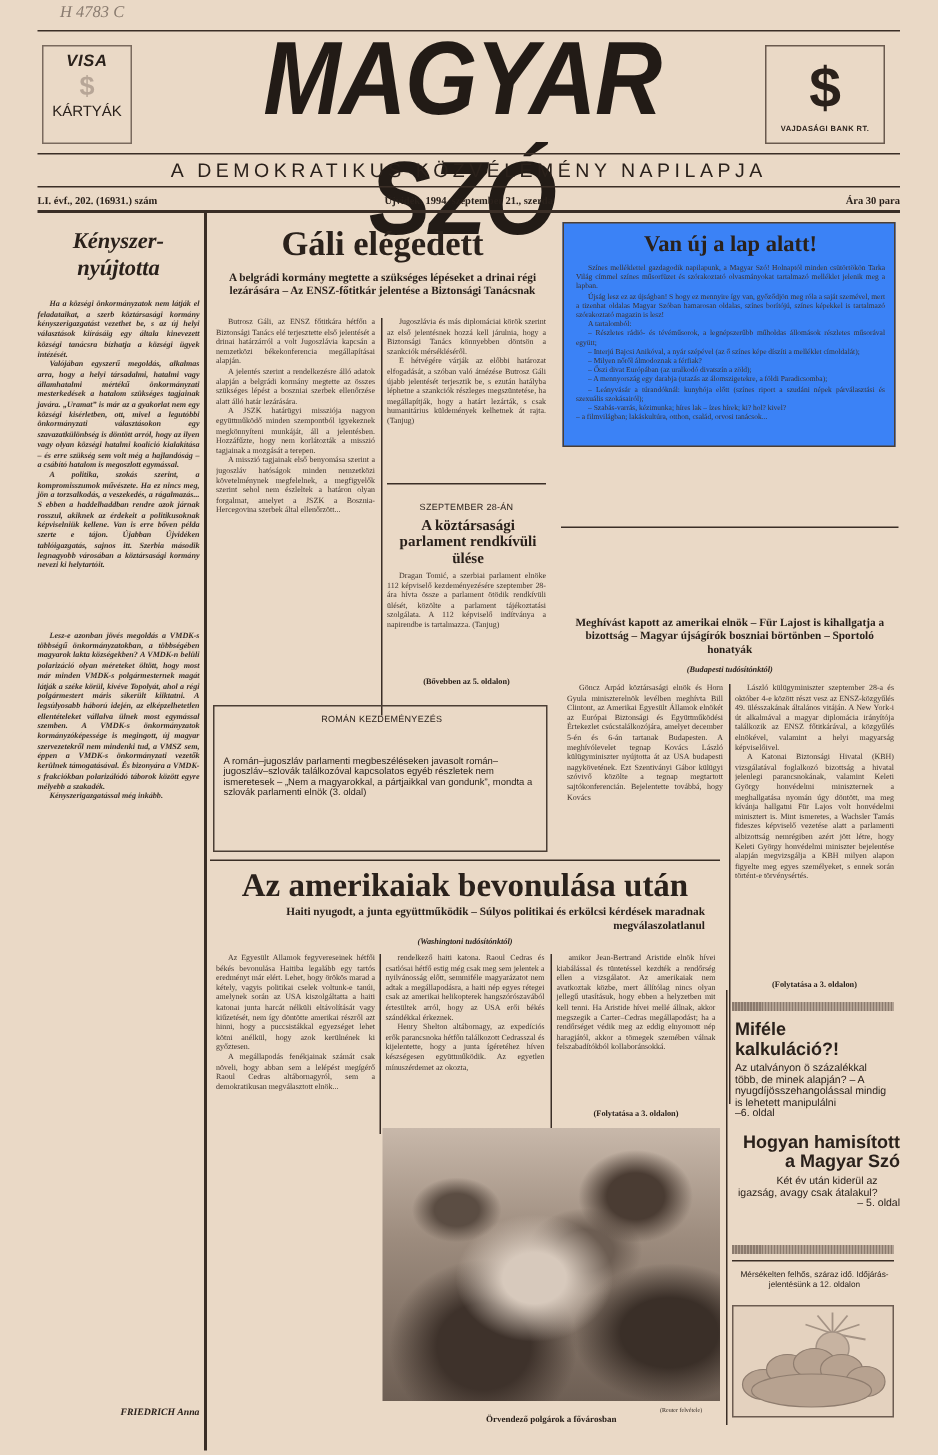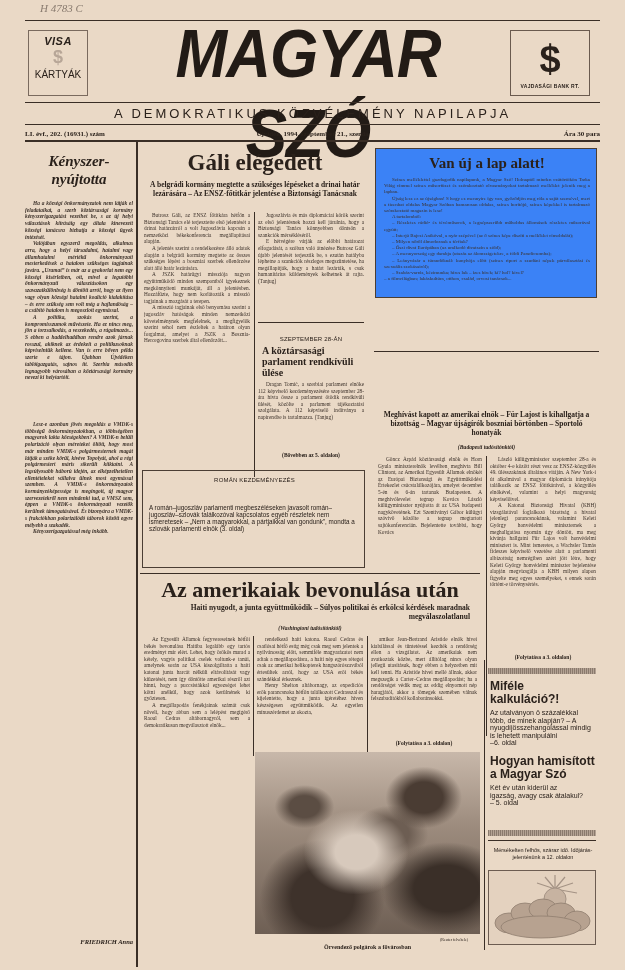--- a/index.html
+++ b/index.html
@@ -88,36 +88,36 @@
     <p>Valójában egyszerű megoldás, alkalmas arra, hogy a helyi társadalmi, hatalmi vagy államhatalmi mértékű önkormányzati mesterkedések a hatalom szükséges tagjainak javára. „Uramat” is már az a gyakorlat nem egy községi kisérletben, ott, mivel a legutóbbi önkormányzati választásokon egy szavazatkülönbség is döntött arról, hogy az ilyen vagy olyan községi hatalmi koalíció kialakítása – és erre szükség sem volt még a hajlandóság – a csábító hatalom is megoszlott egymással.</p>
     <p>A politika, szokás szerint, a kompromisszumok művészete. Ha ez nincs meg, jön a torzsalkodás, a veszekedés, a rágalmazás... S ebben a haddelhaddban rendre azok járnak rosszul, akiknek az érdekeit a politikusoknak képviselniük kellene. Van is erre bőven példa szerte e tájon. Újabban Újvidéken tablóigazgatás, sajnos itt. Szerbia második legnagyobb városában a köztársasági kormány nevezi ki helytartóit.</p>
     <p style="margin-top:40px;">Lesz-e azonban jövés megoldás a VMDK-s többségű önkormányzatokban, a többségében magyarok lakta községekben? A VMDK-n belüli polarizáció olyan méreteket öltött, hogy most már minden VMDK-s polgármesternek magát látják a széke körül, kivéve Topolyát, ahol a régi polgármestert máris síkerült kiiktatni. A legsúlyosabb háború idején, az elképzelhetetlen ellentételeket vállalva ülnek most egymással szemben. A VMDK-s önkormányzatok kormányzóképessége is megingott, új magyar szervezetekről nem mindenki tud, a VMSZ sem, éppen a VMDK-s önkormányzati vezetők kerülnek támogatásával. És bizonyára a VMDK-s frakciókban polarizálódó táborok között egyre mélyebb a szakadék.</p>
     <p>Kényszerigazgatással még inkább.</p>
   </div>
   <div class="abs" style="right:0;top:792px;font-style:italic;font-weight:bold;font-size:6.5px;">FRIEDRICH Anna</div>
 </div>
 <div class="rule" style="left:136px;top:142px;width:2px;height:825px;"></div>
 
 <div class="abs h-sans" style="left:140px;top:150px;width:230px;text-align:center;font-family:'Liberation Serif',serif;font-size:23px;">Gáli elégedett</div>
-<div class="abs" style="left:144px;top:180px;width:222px;text-align:center;font-weight:bold;font-size:7.5px;line-height:9px;">A belgrádi kormány megtette a szükséges lépéseket a drinai határ lezárására – Az ENSZ-főtitkár jelentése a Biztonsági Tanácsnak</div>
+<div class="abs" style="left:144px;top:180px;width:222px;text-align:center;font-weight:bold;font-size:7.5px;line-height:9px;">A belgrádi kormány megtette a szükséges lépéseket a drinai régi lezárására – Az ENSZ-főtitkár jelentése a Biztonsági Tanácsnak</div>
 <div class="abs body-text" style="left:144px;top:212px;width:106px;height:265px;overflow:hidden;">
   <p>Butrosz Gáli, az ENSZ főtitkára hétfőn a Biztonsági Tanács elé terjesztette első jelentését a drinai határzárról a volt Jugoszlávia kapcsán a nemzetközi békekonferencia megállapításai alapján.</p>
   <p>A jelentés szerint a rendelkezésre álló adatok alapján a belgrádi kormány megtette az összes szükséges lépést a boszniai szerbek ellenőrzése alatt álló határ lezárására.</p>
   <p>A JSZK határügyi missziója nagyon együttműködő minden szempontból igyekeznek megkönnyíteni munkáját, áll a jelentésben. Hozzáfűzte, hogy nem korlátozták a misszió tagjainak a mozgását a terepen.</p>
   <p>A misszió tagjainak első benyomása szerint a jugoszláv hatóságok minden nemzetközi követelménynek megfelelnek, a megfigyelők szerint sehol nem észleltek a határon olyan forgalmat, amelyet a JSZK a Bosznia-Hercegovina szerbek által ellenőrzött...</p>
 </div>
 <div class="rule" style="left:254px;top:212px;width:1px;height:265px;"></div>
 <div class="abs body-text" style="left:258px;top:212px;width:106px;height:100px;overflow:hidden;">
   <p>Jugoszlávia és más diplomáciai körök szerint az első jelentésnek hozzá kell járulnia, hogy a Biztonsági Tanács könnyebben döntsön a szankciók mérsékléséről.</p>
   <p>E hétvégére várják az előbbi határozat elfogadását, a szóban való átnézése Butrosz Gáli újabb jelentését terjesztik be, s ezután hatályba léphetne a szankciók részleges megszüntetése, ha megállapítják, hogy a határt lezárták, s csak humanitárius küldemények kelhetnek át rajta. (Tanjug)</p>
 </div>
 
 <div class="rule" style="left:258px;top:322px;width:106px;height:1px;"></div>
 <div class="abs kicker" style="left:258px;top:336px;width:106px;text-align:center;">SZEPTEMBER 28-ÁN</div>
-<div class="abs" style="left:262px;top:345px;width:100px;font-weight:bold;font-size:10px;line-height:11px;">A köztársasági parlament rendkívüli ülése</div>
+<div class="abs" style="left:262px;top:345px;width:100px;text-align:center;font-weight:bold;font-size:10px;line-height:11px;">A köztársasági parlament rendkívüli ülése</div>
 <div class="abs body-text" style="left:258px;top:381px;width:106px;">
   <p>Dragan Tomić, a szerbiai parlament elnöke 112 képviselő kezdeményezésére szeptember 28-ára hívta össze a parlament ötödik rendkívüli ülését, közölte a parlament tájékoztatási szolgálata. A 112 képviselő indítványa a napirendbe is tartalmazza. (Tanjug)</p>
 </div>
 <div class="abs" style="left:258px;top:452px;width:106px;text-align:center;font-size:5.5px;font-weight:bold;">(Bővebben az 5. oldalon)</div>
 
 <div class="box" style="left:142px;top:470px;width:223px;height:98px;">
   <div class="kicker" style="position:absolute;left:0;top:6px;width:223px;text-align:center;">ROMÁN KEZDEMÉNYEZÉS</div>
   <div style="position:absolute;left:6px;top:33px;width:210px;font-family:'Liberation Sans',sans-serif;font-size:6.3px;line-height:7px;">A román–jugoszláv parlamenti megbeszéléseken javasolt román–jugoszláv–szlovák találkozóval kapcsolatos egyéb részletek nem ismeretesek – „Nem a magyarokkal, a pártjaikkal van gondunk”, mondta a szlovák parlamenti elnök (3. oldal)</div>
 </div>
 
@@ -176,21 +176,21 @@
 <div class="photo" style="left:255px;top:752px;width:225px;height:182px;"></div>
 <div class="abs" style="left:440px;top:937px;font-size:4px;">(Reuter felvétele)</div>
 <div class="abs" style="left:255px;top:944px;width:225px;text-align:center;font-weight:bold;font-size:6px;">Örvendező polgárok a fővárosban</div>
 
 <div class="shade-bar" style="left:488px;top:668px;width:108px;"></div>
 <div class="abs" style="left:490px;top:680px;width:110px;">
   <div class="h-sans" style="font-size:12px;line-height:13px;width:80px;">Miféle kalkuláció?!</div>
   <div style="font-family:'Liberation Sans',sans-serif;font-size:7px;line-height:7.5px;margin-top:3px;width:105px;">Az utalványon ö százalékkal több, de minek alapján? – A nyugdíjösszehangolással mindig is lehetett manipulálni</div>
   <div style="font-family:'Liberation Sans',sans-serif;font-size:7px;">–6. oldal</div>
 </div>
-<div class="abs" style="left:490px;top:755px;width:110px;">
+<div class="abs" style="left:490px;top:755px;width:110px;text-align:right;">
   <div class="h-sans" style="font-size:12px;line-height:13px;">Hogyan hamisított a Magyar Szó</div>
   <div style="font-family:'Liberation Sans',sans-serif;font-size:7px;line-height:7.5px;margin-top:3px;width:95px;">Két év után kiderül az igazság, avagy csak átalakul?</div>
   <div style="font-family:'Liberation Sans',sans-serif;font-size:7px;">– 5. oldal</div>
 </div>
 <div class="shade-bar" style="left:488px;top:830px;width:108px;"></div>
 <div class="rule" style="left:488px;top:840px;width:108px;height:1px;"></div>
 <div class="abs" style="left:490px;top:847px;width:106px;text-align:center;font-family:'Liberation Sans',sans-serif;font-size:5.5px;line-height:7px;">Mérsékelten felhős, száraz idő. Időjárás-jelentésünk a 12. oldalon</div>
 
 <div class="weather" style="left:488px;top:870px;width:108px;height:75px;">
   <svg width="106" height="73" viewBox="0 0 106 73">

